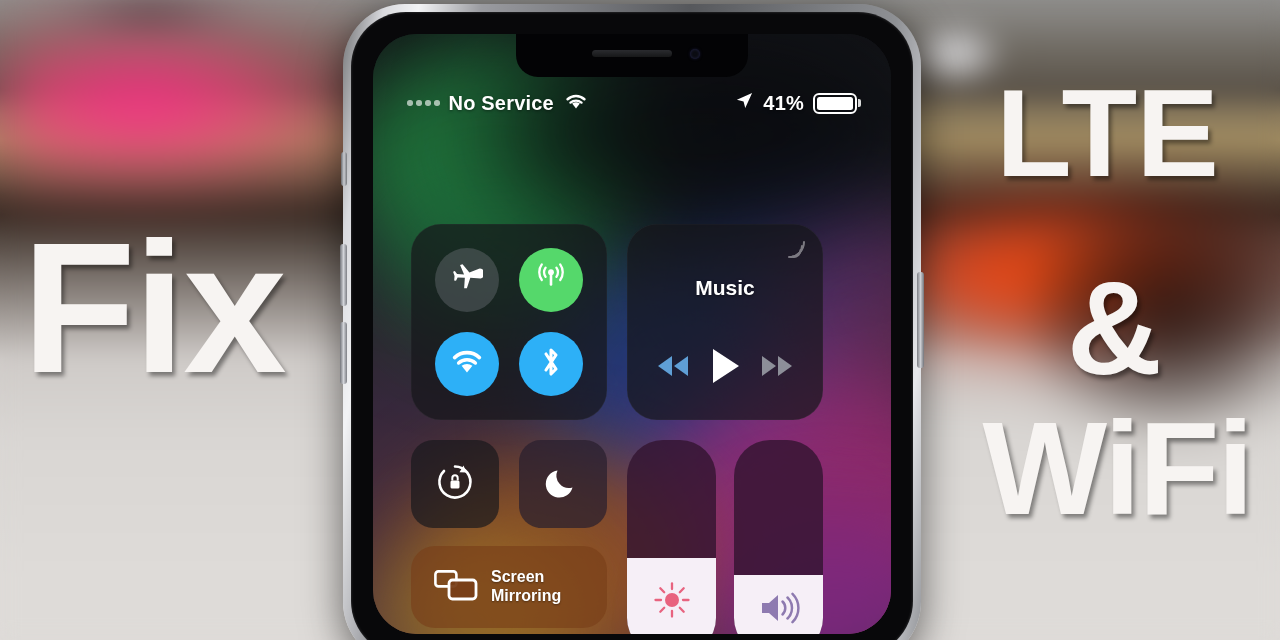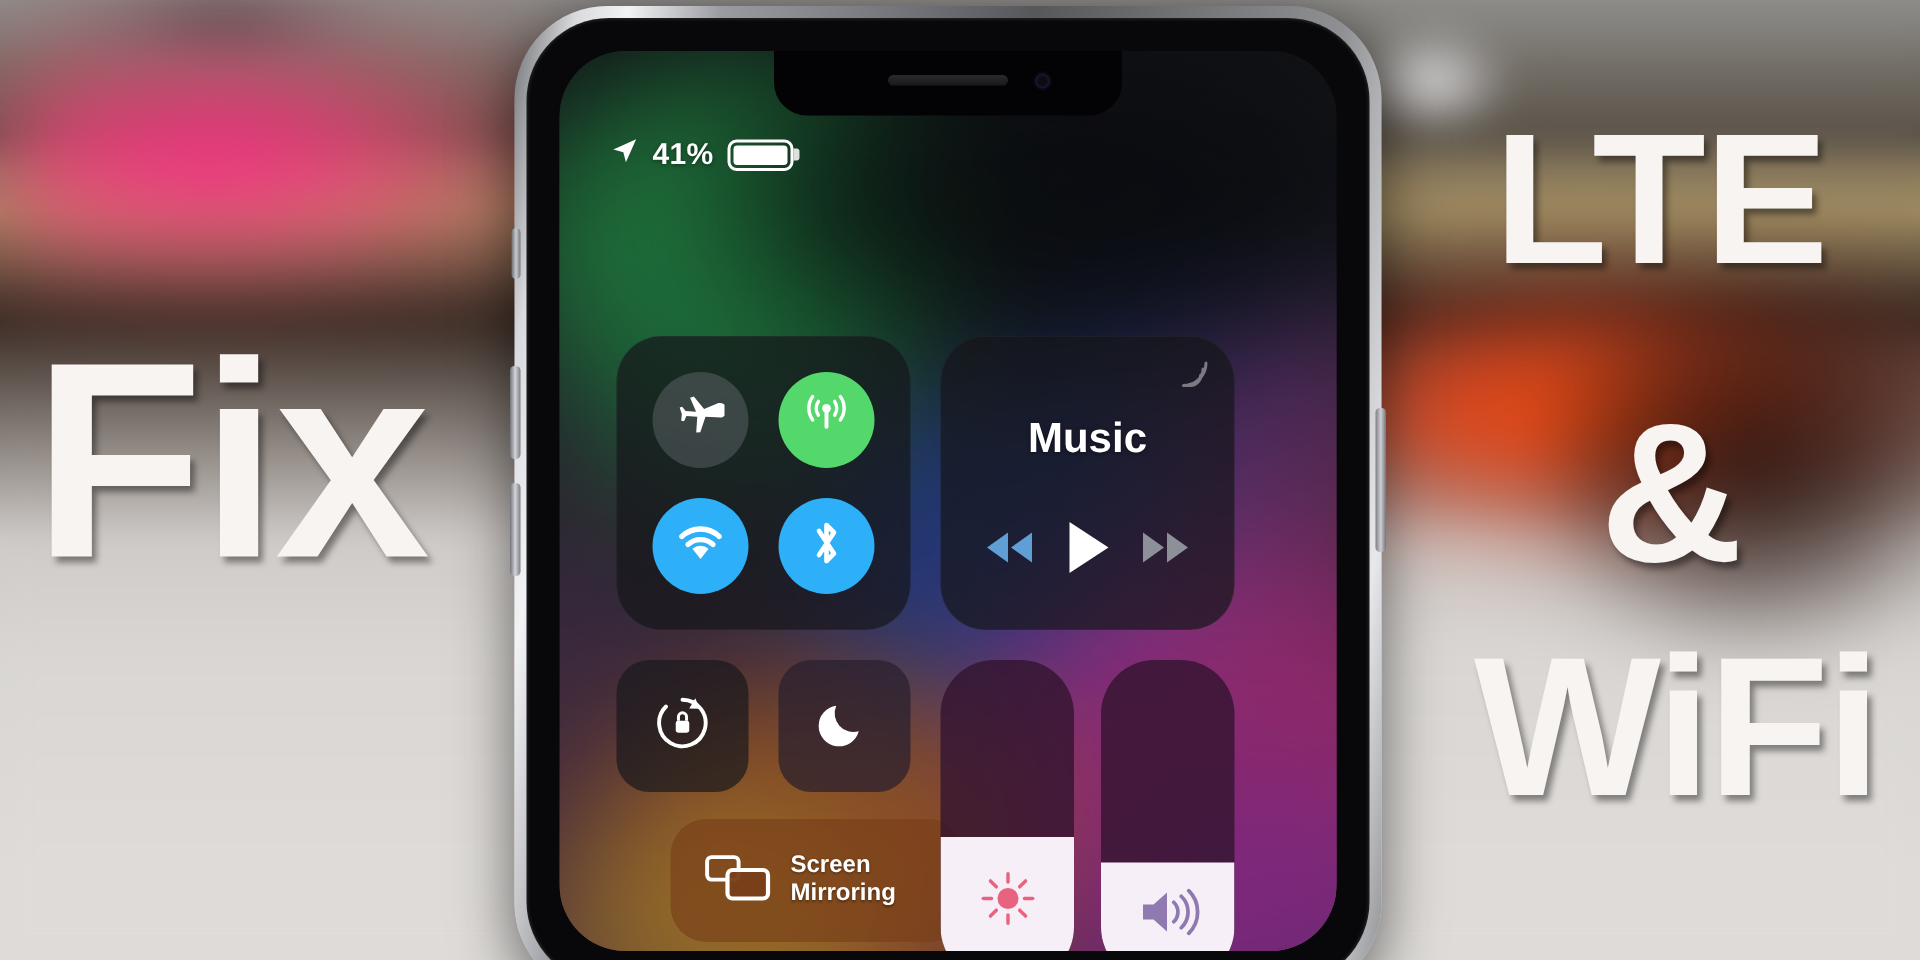--- a/index.html
+++ b/index.html
@@ -162,56 +162,56 @@
     place-items:center; padding:14px; }
   .toggle { width:64px; height:64px; border-radius:50%;
     display:flex; align-items:center; justify-content:center; }
   .toggle.off { background:rgba(118,122,128,0.38); }
   .toggle.green { background:#55d86b; }
   .toggle.blue { background:#2db0f7; }
 
   
   #music { width:196px; height:196px; padding:14px; }
   #music-title { position:absolute; left:0; right:0; top:52px; text-align:center;
-    color:#fff; font-size:28px; font-weight:bold;
+    color:#fff; font-size:21px; font-weight:bold;
     text-shadow:0 1px 3px rgba(0,0,0,0.5); }
   #airplay { position:absolute; right:16px; top:14px; width:22px; height:22px; opacity:0.42; }
   #media-controls { position:absolute; left:0; right:0; bottom:30px;
     display:flex; align-items:center; justify-content:space-around; padding:0 18px; }
 
   
   .tile { width:88px; height:88px; border-radius:22px;
     display:flex; align-items:center; justify-content:center;
     background:rgba(24,24,28,0.70); }
   .tile.dnd { background:rgba(40,30,46,0.72); }
   #tiles-wrap { display:flex; gap:20px; }
 
   
   #screen-mirroring { width:196px; height:82px; border-radius:24px;
     margin-top:18px; display:flex; align-items:center; gap:12px;
-    padding-left:22px; background:rgba(120,62,24,0.62);margin-left:36px; }
+    padding-left:22px; background:rgba(120,62,24,0.62); }
   #sm-label { color:#fff; font-size:16px; font-weight:bold; line-height:1.16;
     text-shadow:0 1px 2px rgba(0,0,0,0.4); }
 
   
   #sliders { display:flex; gap:18px; width:196px; }
   .slider { width:89px; height:214px; border-radius:36px; overflow:hidden;
     position:relative; background:rgba(50,20,48,0.80); }
   .slider .fill { position:absolute; left:0; right:0; bottom:0;
     background:#f6eff7; display:flex; align-items:center; justify-content:center; }
   .slider .fill svg { margin-bottom:8px; }
 
   
   .ov { position:absolute; color:#f7f4f2; font-weight:bold; z-index:40;
     text-shadow: 3px 4px 4px rgba(0,0,0,0.42);
     letter-spacing:-2px; line-height:0.92; }
   #ov-fix { left:22px; top:222px; font-size:186px; }
   #ov-lte { right:62px; top:76px; font-size:124px; letter-spacing:-1px; }
   #ov-amp { right:120px; top:268px; font-size:132px; }
-  #ov-wifi { right:28px; top:424px; font-size:132px; letter-spacing:-2px; }
+  #ov-wifi { right:28px; top:408px; font-size:132px; letter-spacing:-2px; }
 </style>
 </head>
 <body>
 
 <div id="bg">
   <div class="bg-layer bg-base"></div>
   <div class="obj-dark-tl"></div>
   <div class="obj-white"></div>
   <div class="glow-pink"></div>
   <div class="glow-orange"></div>
@@ -244,20 +244,36 @@
       <div class="blob b-purple"></div>
       <div class="blob b-dark"></div>
       <div class="wp-veil"></div>
 
       <div id="notch">
         <div class="speaker-grille"></div>
         <div class="front-cam"></div>
       </div>
 
       <div id="statusbar">
+        <div class="sb-left">
+          <span class="sig-dots">
+              <i></i>
+              <i></i>
+              <i></i>
+              <i></i>
+            </span>
+          <span>No Service</span>
+          <span>
+            <svg width="26" height="20" viewBox="0 0 26 20">
+              <path d="M13 17.4 L9.2 12.6 a6.2 6.2 0 0 1 7.6 0 Z" fill="#fff"></path>
+              <path d="M4.6 8.2 a12.6 12.6 0 0 1 16.8 0" stroke="#fff" stroke-width="2.6" fill="none" stroke-linecap="round"></path>
+              <path d="M7.5 11.6 a8.5 8.5 0 0 1 11 0" stroke="#fff" stroke-width="2.4" fill="none" stroke-linecap="round"></path>
+            </svg>
+          </span>
+        </div>
         <div class="sb-right">
           <span>
             <svg width="19" height="19" viewBox="0 0 20 20">
               <path d="M18 2 L2 9.2 L9 11 L10.8 18 Z" fill="#fff"></path>
             </svg>
           </span>
           <span>41%</span>
           <span class="battery-shell">
             <span class="battery-fill" style="width: 100%;"></span>
           </span>

